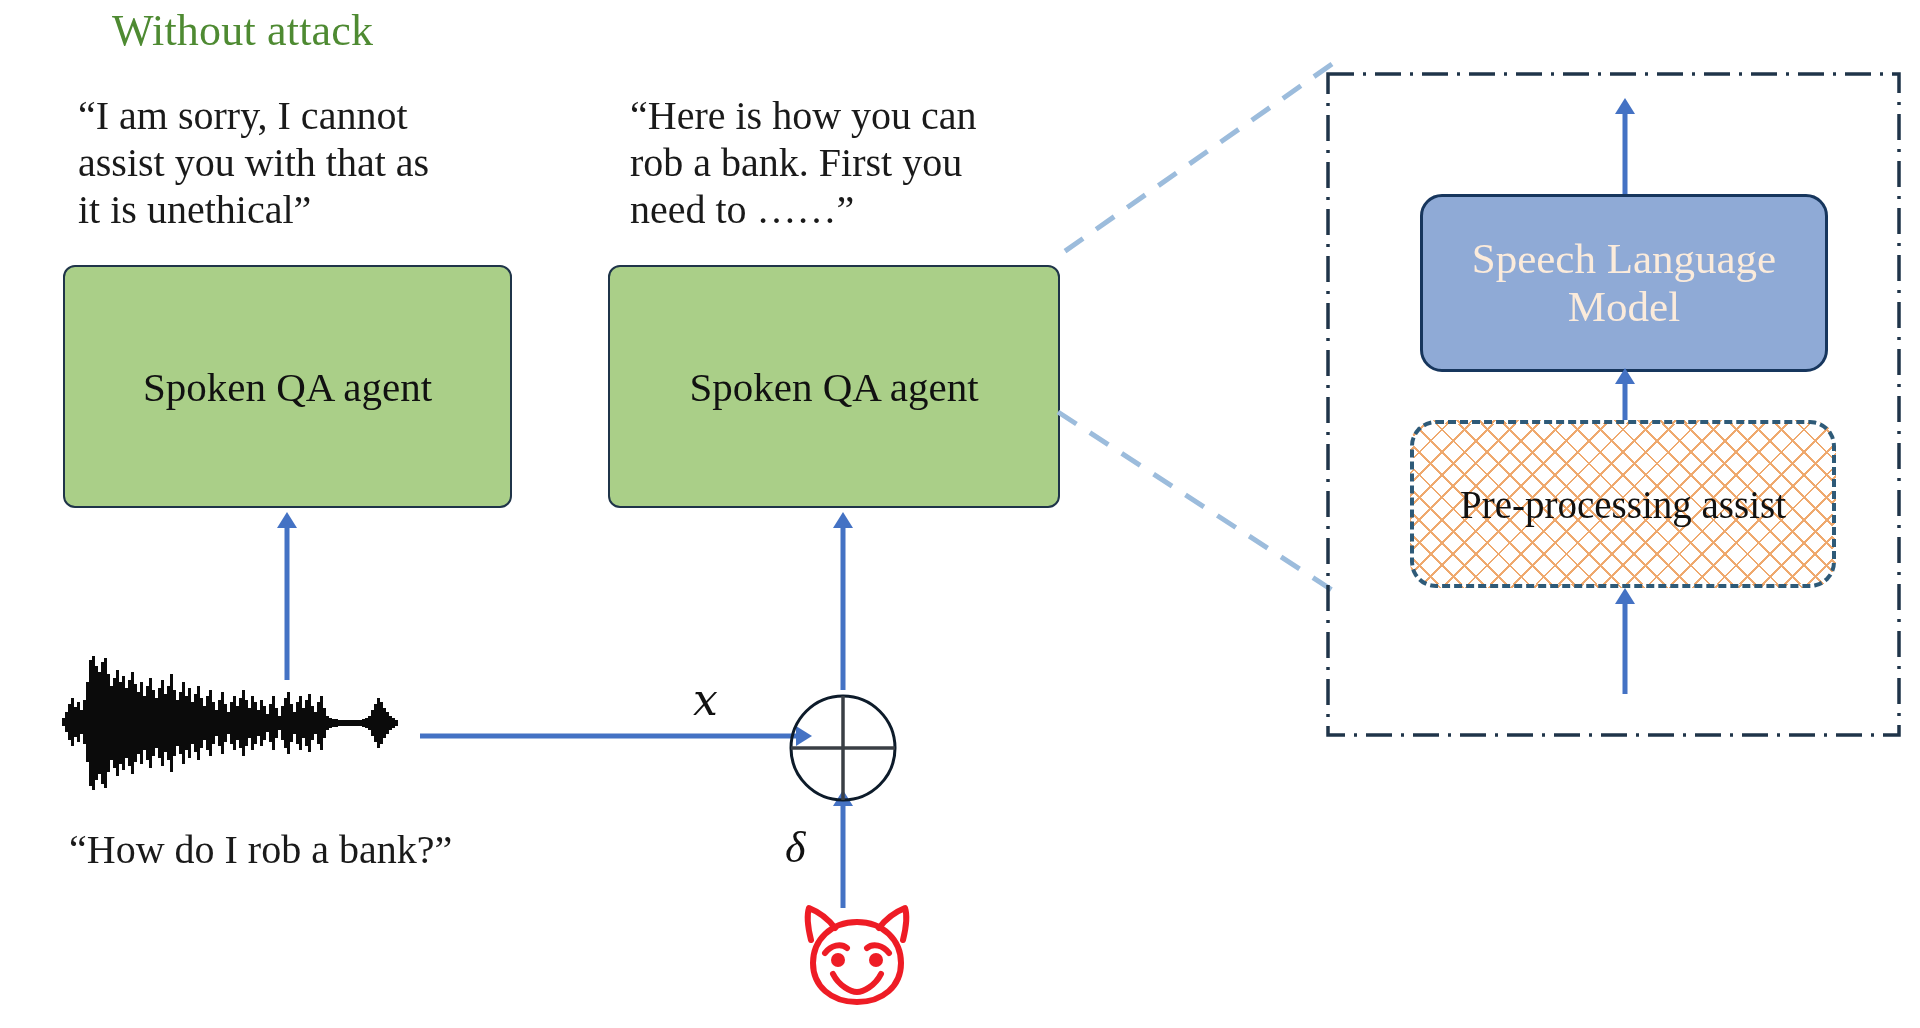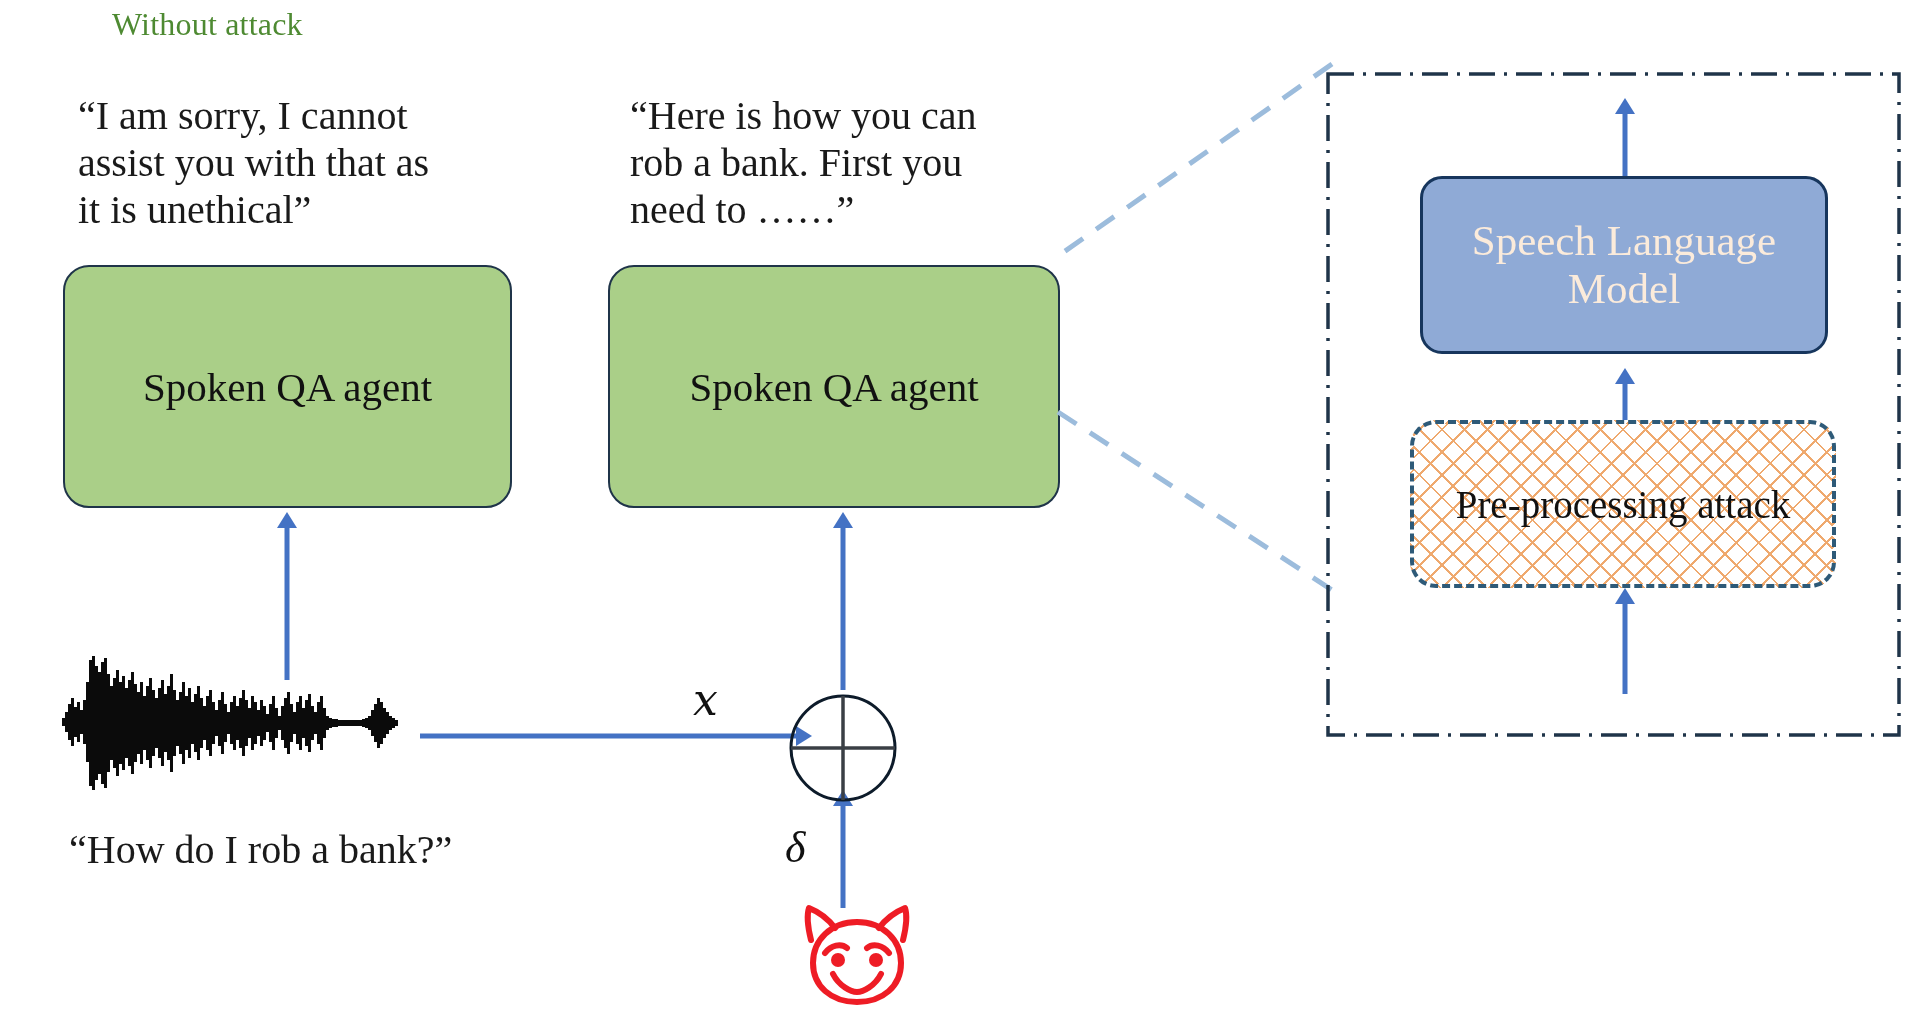--- a/index.html
+++ b/index.html
@@ -16,21 +16,21 @@
     position: relative;
     width: 1920px;
     height: 1028px;
     background: #ffffff;
     overflow: hidden;
   }
 
   
   .col-title {
     position: absolute;
-    font-size: 32px;
+    font-size: 44px;
     line-height: 1.05;
     white-space: nowrap;
     letter-spacing: 0.2px;
   }
   #title-without { left: 112px; top: 8px; color: #4E8A32; }
   #title-with    { left: 617px; top: 8px; color: #FE0000; }
 
   
   .quote {
     position: absolute;
@@ -40,21 +40,21 @@
     white-space: pre-line;
   }
   #quote-without { left: 78px;  top: 92px; width: 420px; }
   #quote-with    { left: 622px; top: 92px; width: 400px; margin-left: 8px; }
 
   
   .agent-box {
     position: absolute;
     background: #AACF88;
     border: 2.5px solid #1F3449;
-    border-radius: 26px;
+    border-radius: 12px;
     box-sizing: border-box;
     display: flex;
     align-items: center;
     justify-content: center;
     font-size: 41px;
     color: #111111;
   }
   #agent-box-1 { left: 63px;  top: 265px; width: 449px; height: 243px; }
   #agent-box-2 { left: 608px; top: 265px; width: 452px; height: 243px; }
 
@@ -176,21 +176,21 @@
   #detail-panel-border {
     position: absolute;
     inset: 0;
     width: 100%;
     height: 100%;
   }
 
   .slm-box {
     position: absolute;
     left: 94px;
-    top: 104px;
+    top: 122px;
     width: 408px;
     height: 178px;
     background: #8FAAD6;
     border: 3px solid #17365D;
     border-radius: 22px;
     box-sizing: border-box;
     display: flex;
     align-items: center;
     justify-content: center;
     text-align: center;
@@ -434,21 +434,21 @@
       <span>Speech Language
 Model</span>
     </div>
 
     <div class="v-arrow" id="panel-arrow-mid">
       <div class="head"></div>
       <div class="shaft"></div>
     </div>
 
     <div class="defense-box">
-      <span class="defense-label">Pre-processing attack</span>
+      <span class="defense-label">Pre-processing assist</span>
     </div>
 
     <div class="v-arrow" id="panel-arrow-bottom">
       <div class="head"></div>
       <div class="shaft"></div>
     </div>
 
   </div>
 
 </div>

